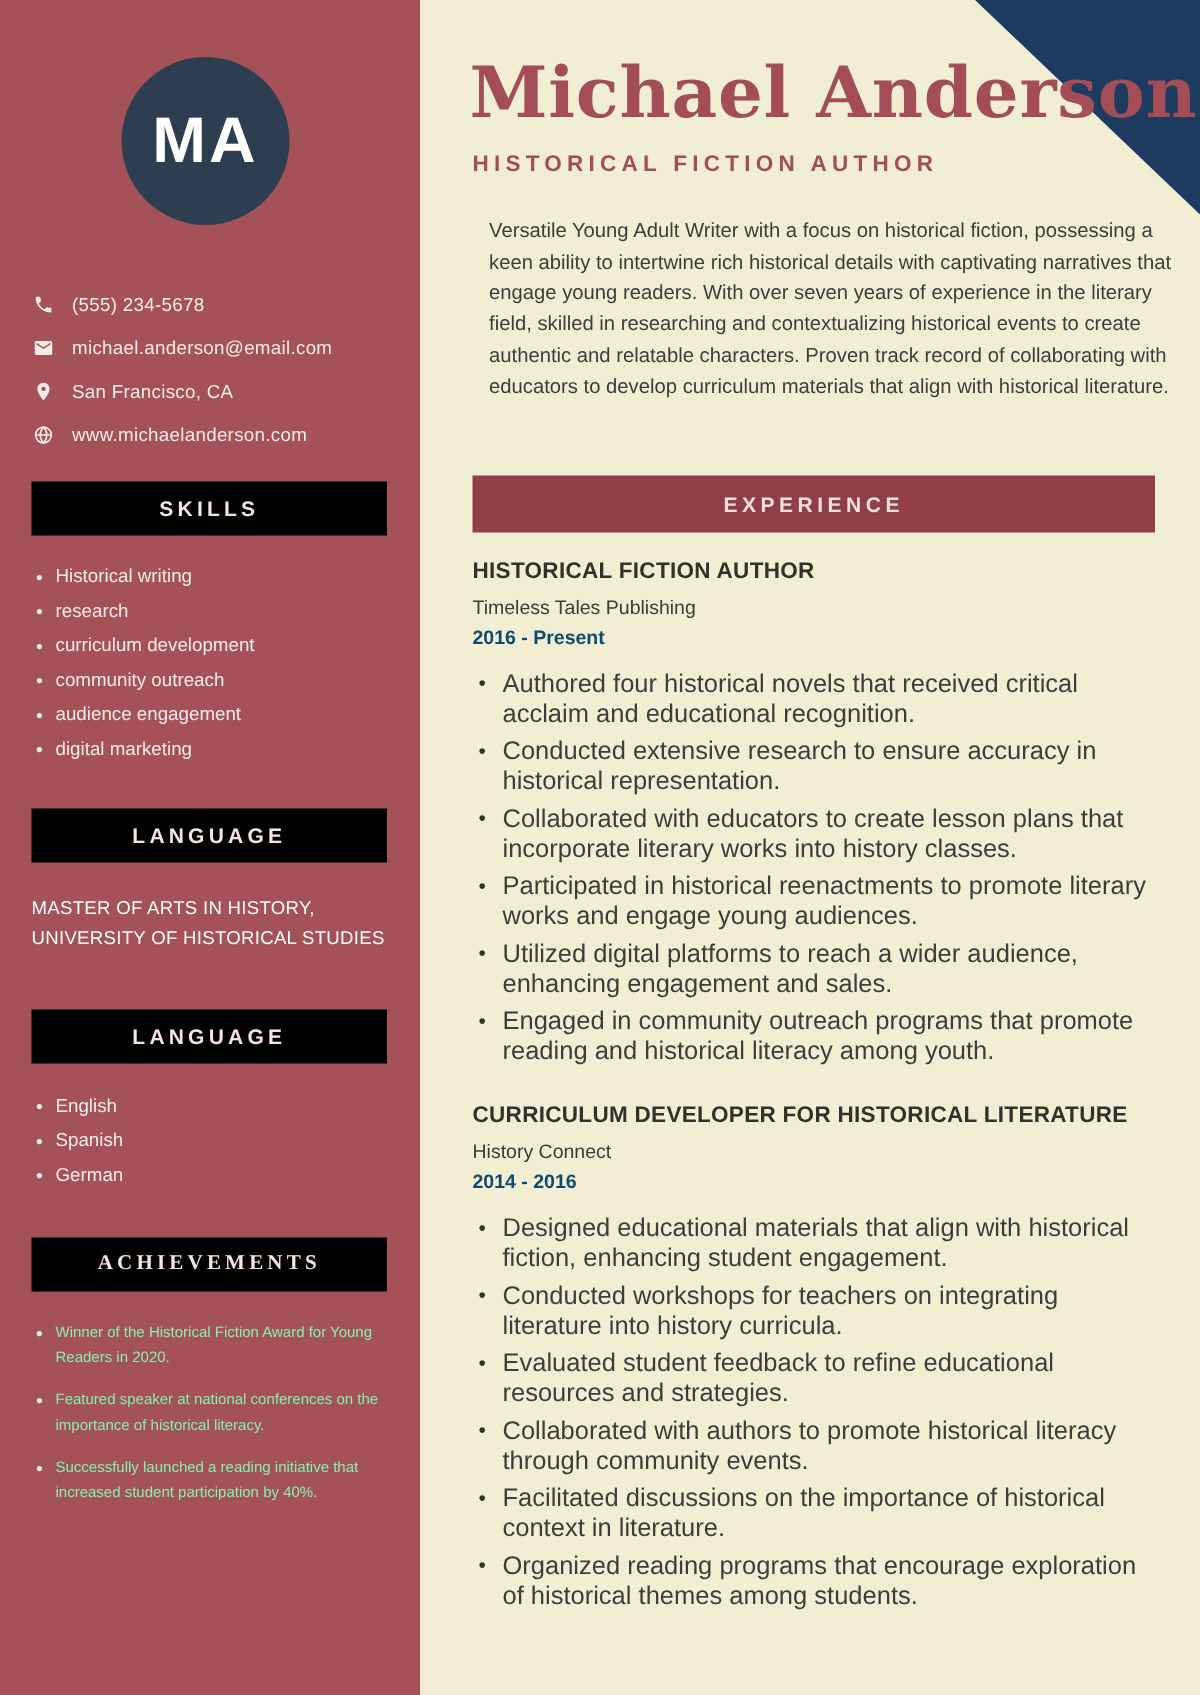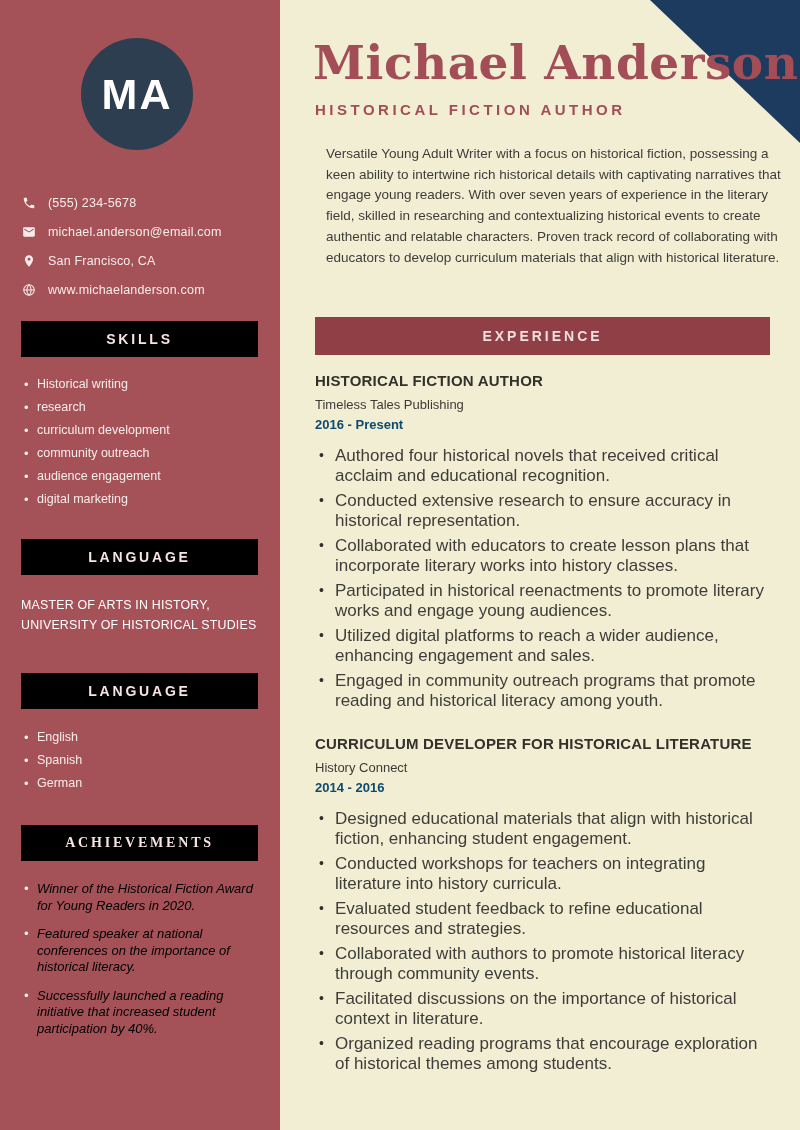--- a/index.html
+++ b/index.html
@@ -54,22 +54,22 @@
   }
 
   .edu-text { position:absolute; left:21px; top:595px; width:250px; }
   .edu-text div {
     color:#ffffff; font-size:12.4px; font-weight:400; line-height:20px;
     letter-spacing:0.2px; white-space:nowrap;
   }
 
   ul.ach-list { position:absolute; left:24px; top:881px; width:240px; list-style:none; }
   ul.ach-list li {
-    position:relative; padding-left:13px; color:#000000;
-    font-size:13px; line-height:16.5px; margin-bottom:12px;font-style:italic;
+    position:relative; padding-left:13px; color:#86efac;
+    font-size:10px; line-height:16.5px; margin-bottom:12px;
   }
   ul.ach-list li::before {
     content:"•"; position:absolute; left:0; top:0; color:#f7ece9; font-size:13px;
   }
 
   
   .corner-triangle {
     position:absolute; right:0; top:0; width:150px; height:143px;
     background:#1d3a5f;
     clip-path:polygon(0 0, 100% 0, 100% 100%);

